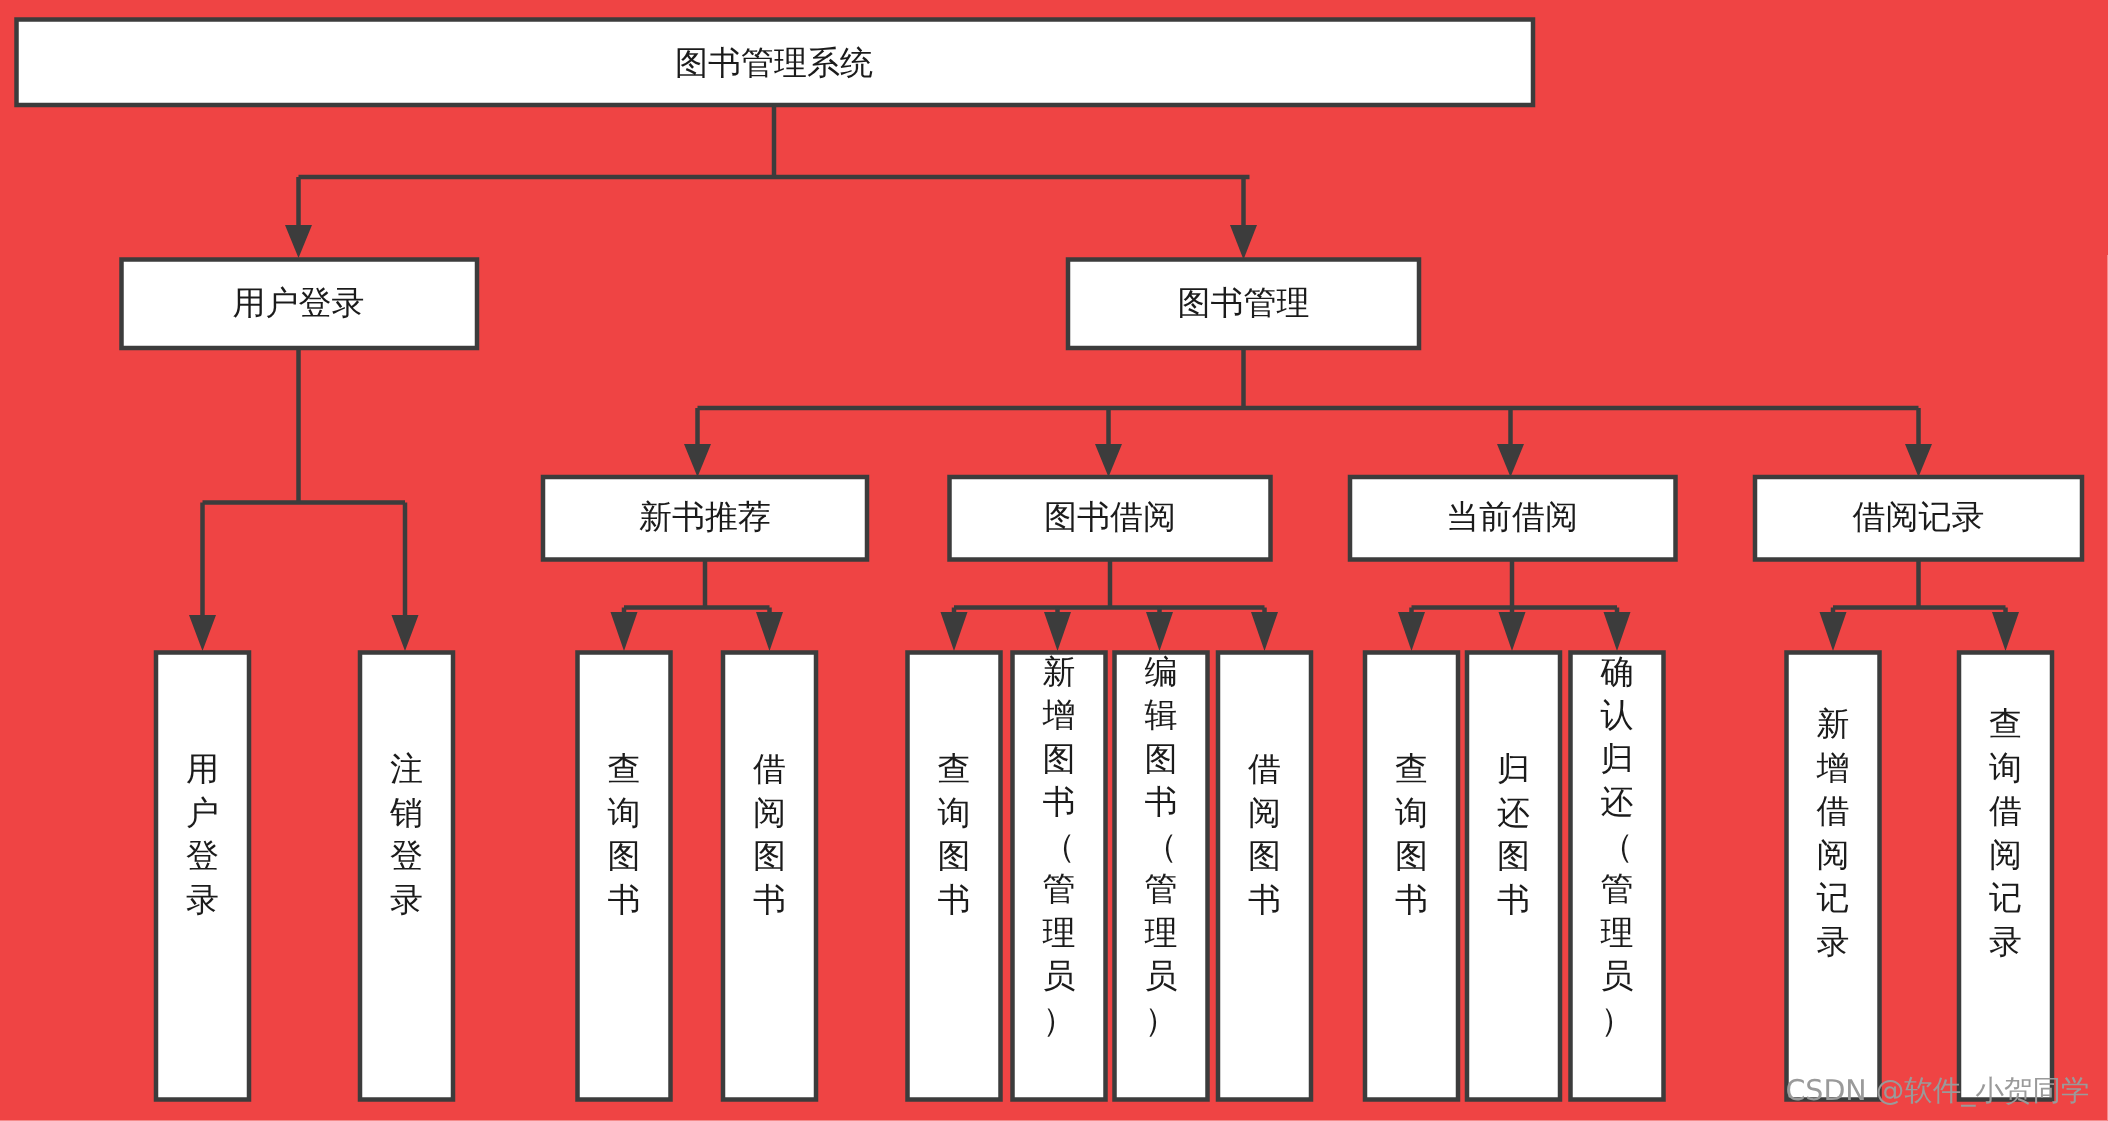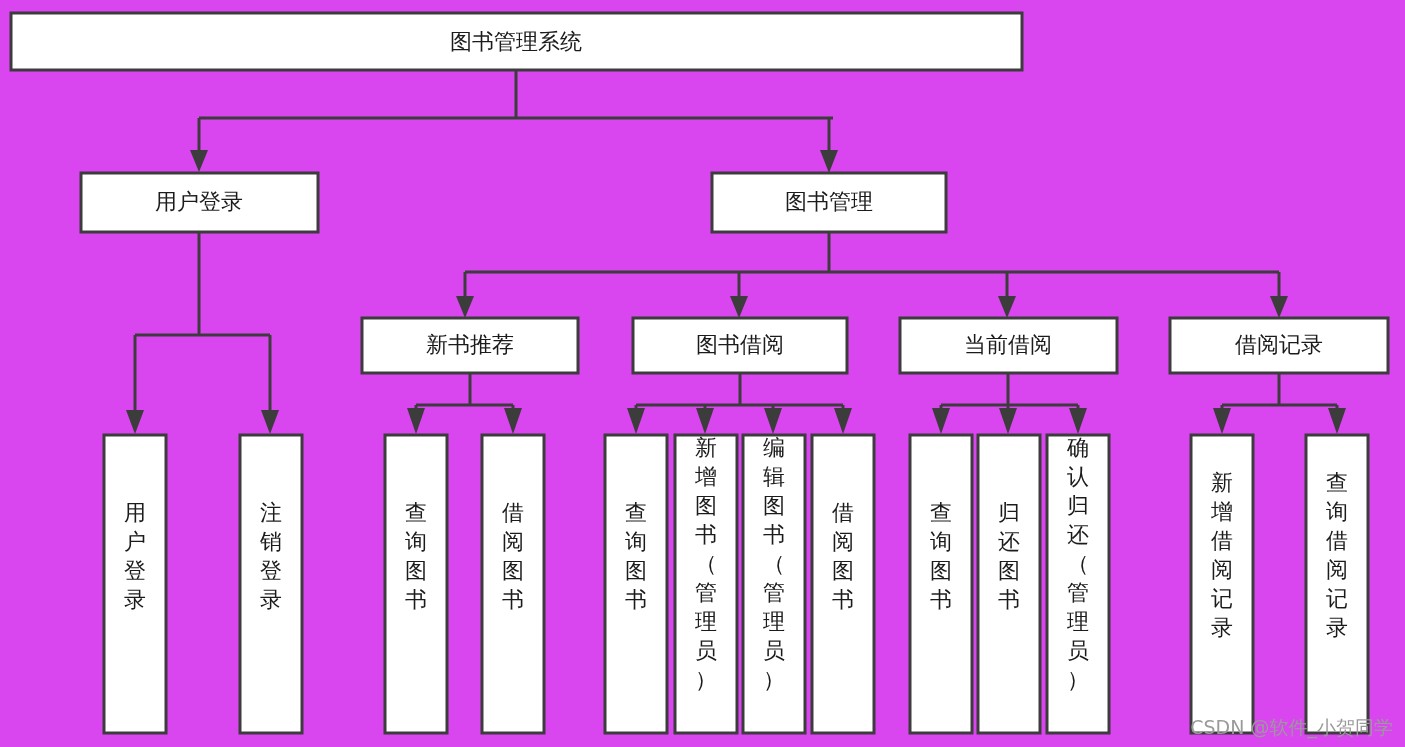--- a/index.html
+++ b/index.html
@@ -11,21 +11,21 @@
     font-family: "DejaVu Sans", "Liberation Sans", sans-serif;
     width: 1405px;
     height: 747px;
     overflow: hidden;
     position: relative;
   }
   #diagram-root {
     position: relative;
     width: 1405px;
     height: 747px;
-    background: #d946ef;
+    background: #ef4444;
   }
   svg.diagram-canvas {
     position: absolute;
     top: 0;
     left: 0;
     width: 1405px;
     height: 747px;
     display: block;
   }
   .node-box {

